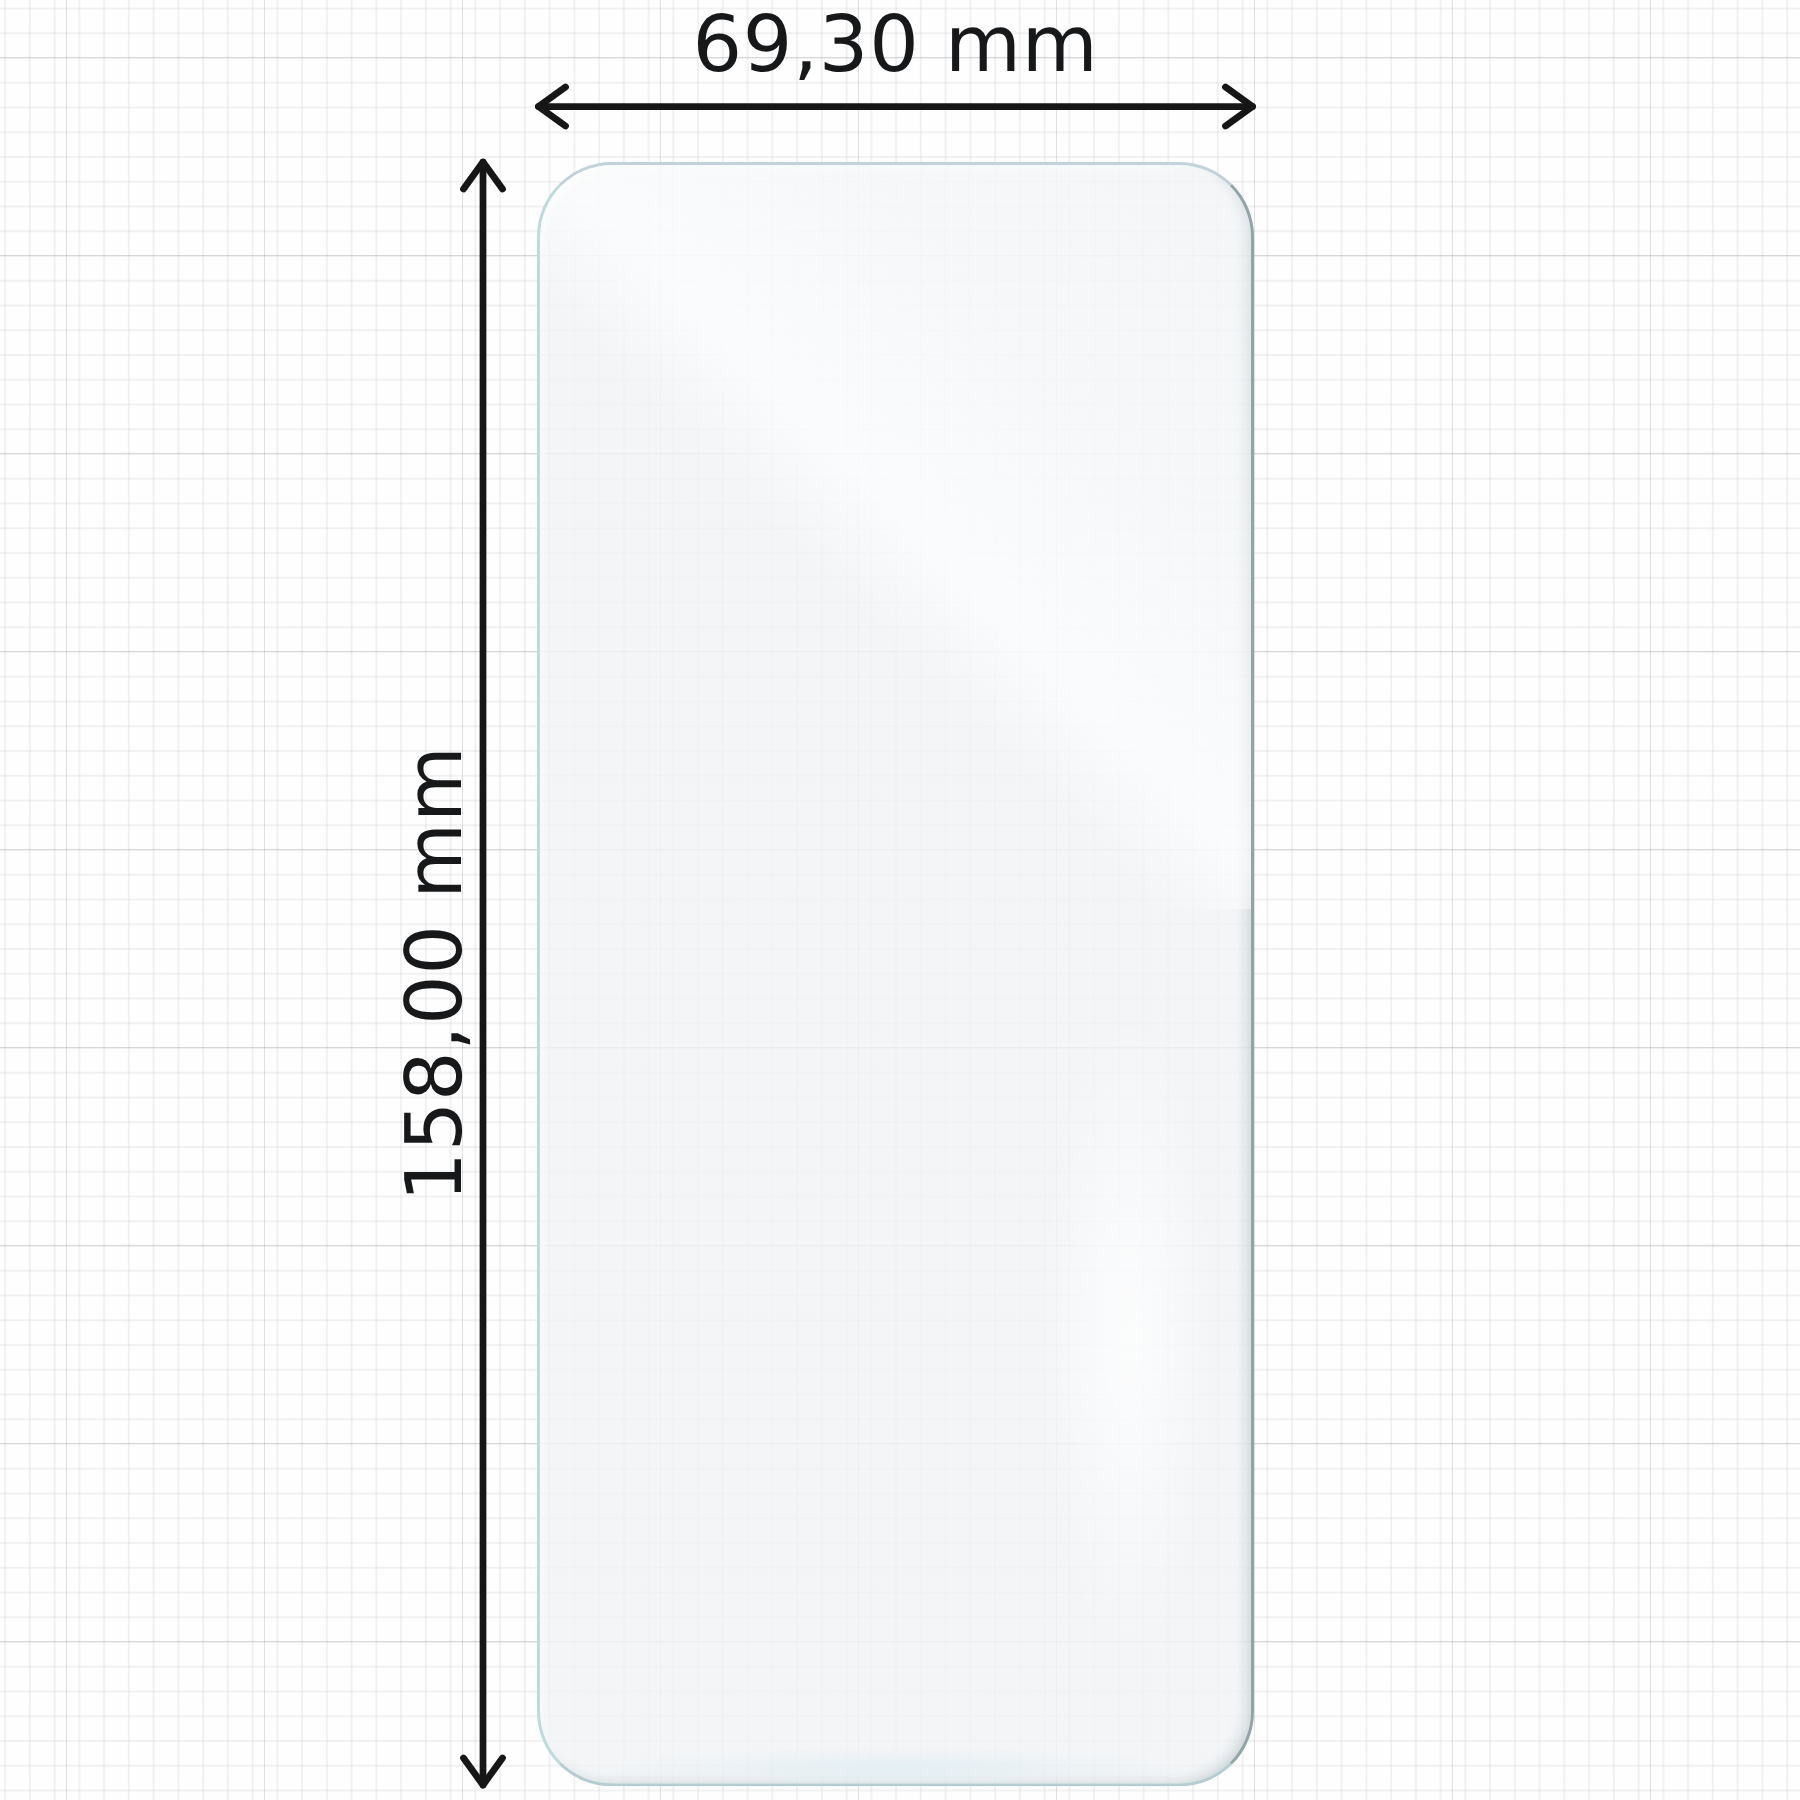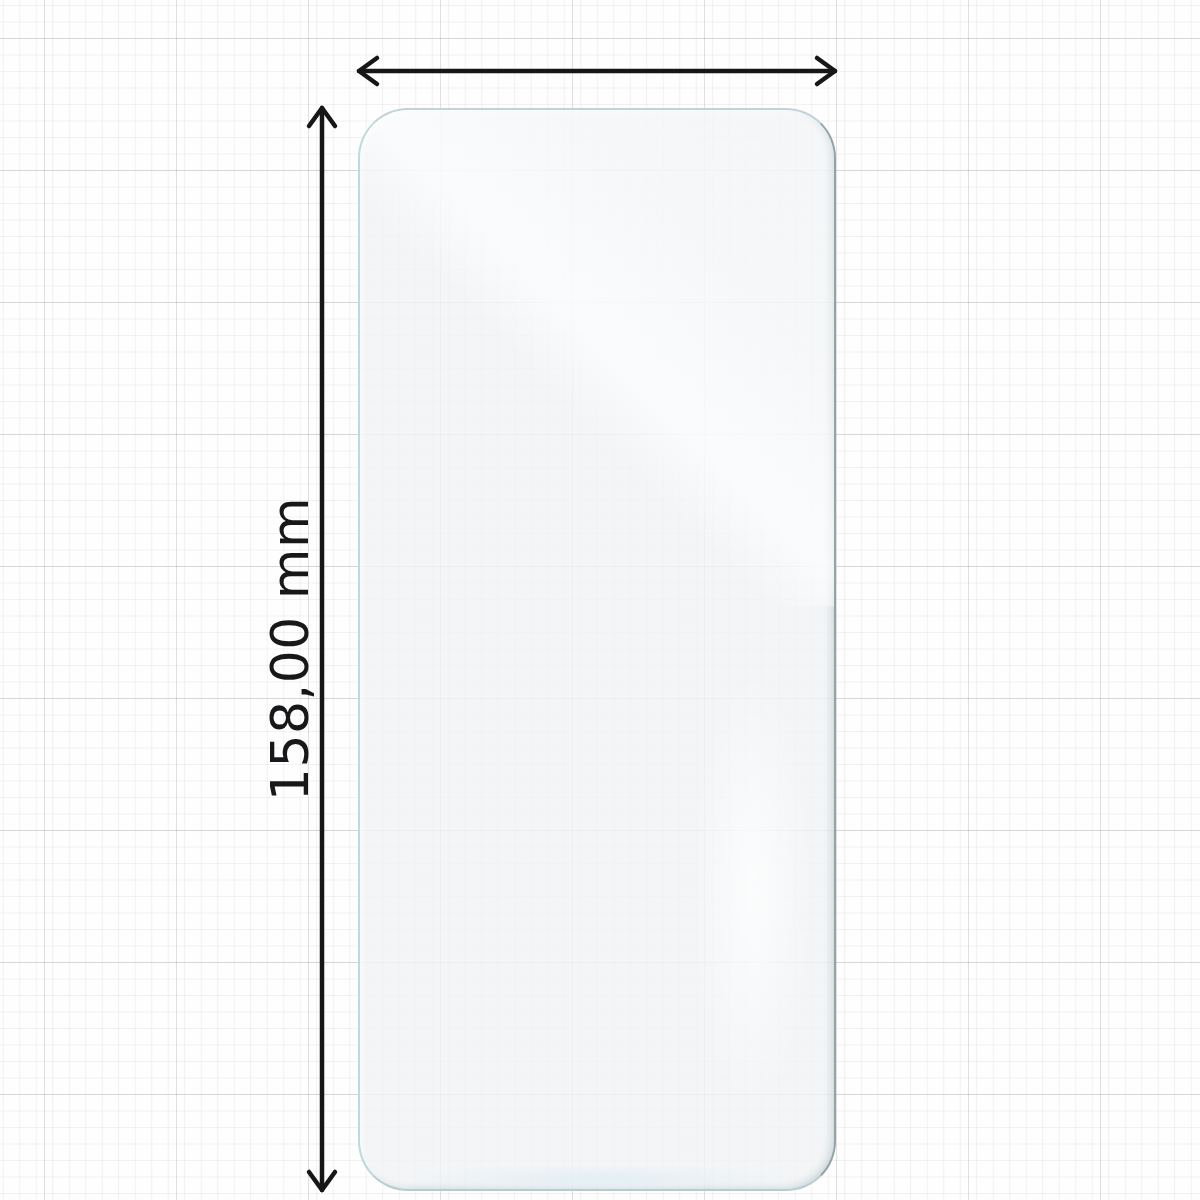--- a/index.html
+++ b/index.html
@@ -133,16 +133,17 @@
   </svg>
 
   <svg class="arrow-svg arrow-v" width="36" height="1100" viewBox="0 0 36 1100">
     <g stroke="#161616" stroke-width="4.5" fill="none" stroke-linecap="round" stroke-linejoin="round">
       <line x1="18" y1="9" x2="18" y2="1091"></line>
       <path d="M5 27 L18 9 L31 27"></path>
       <path d="M5 1073 L18 1091 L31 1073"></path>
     </g>
   </svg>
 
+  <div class="dim-label dim-label-w">69,30 mm</div>
 
   <div class="dim-label dim-label-h">158,00 mm</div>
 
 </div>
 
 </body></html>

